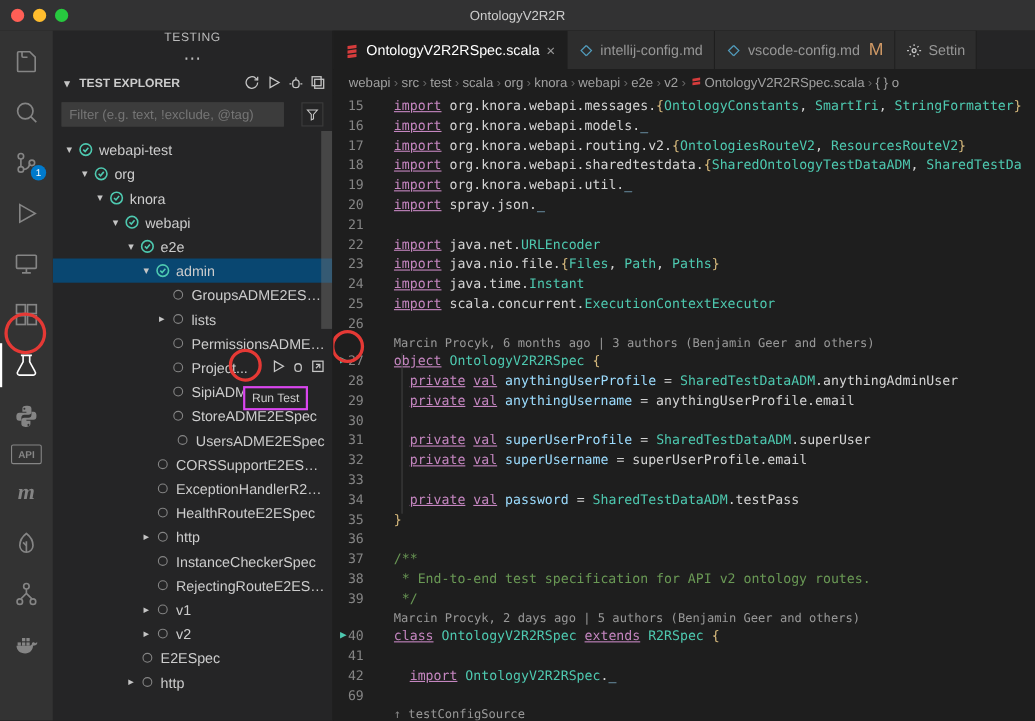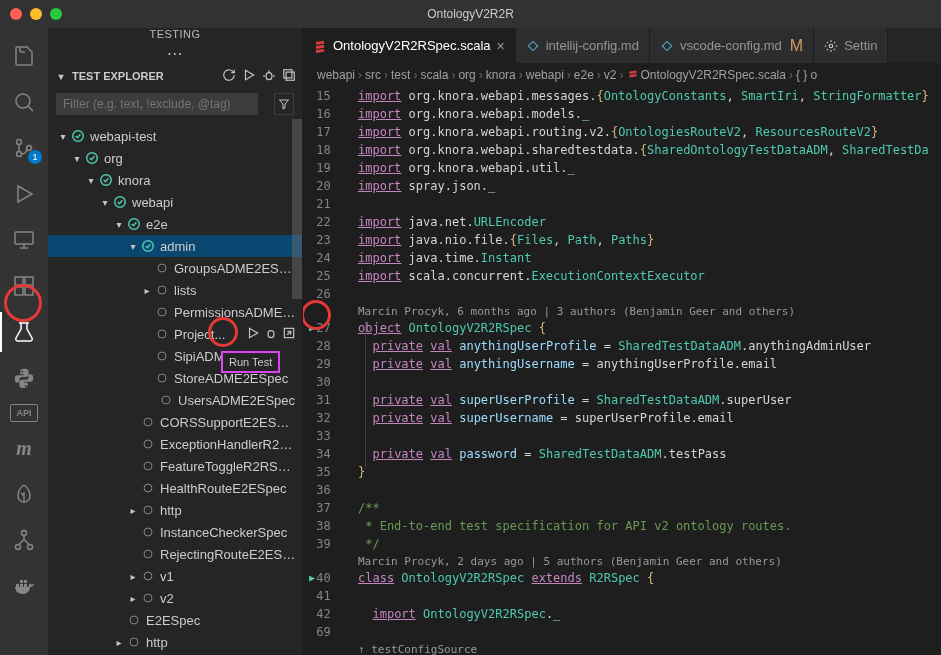--- a/index.html
+++ b/index.html
@@ -459,29 +459,20 @@
           <span class="tree-label">CORSSupportE2ESpec</span>
         </div>
         <div class="tree-item" style="padding-left: 78px;">
           <span class="chev"></span>
           <span class="tree-icon">
             <svg width="12" height="12" viewBox="0 0 24 24" fill="none" stroke="#848484" stroke-width="2">
               <circle cx="12" cy="12" r="8"></circle>
             </svg>
           </span>
           <span class="tree-label">ExceptionHandlerR2R...</span>
-        </div>
-        <div class="tree-item" style="padding-left: 78px;">
-          <span class="chev"></span>
-          <span class="tree-icon">
-            <svg width="12" height="12" viewBox="0 0 24 24" fill="none" stroke="#848484" stroke-width="2">
-              <circle cx="12" cy="12" r="8"></circle>
-            </svg>
-          </span>
-          <span class="tree-label">FeatureToggleR2RSpec</span>
         </div>
         <div class="tree-item" style="padding-left: 78px;">
           <span class="chev"></span>
           <span class="tree-icon">
             <svg width="12" height="12" viewBox="0 0 24 24" fill="none" stroke="#848484" stroke-width="2">
               <circle cx="12" cy="12" r="8"></circle>
             </svg>
           </span>
           <span class="tree-label">HealthRouteE2ESpec</span>
         </div>

